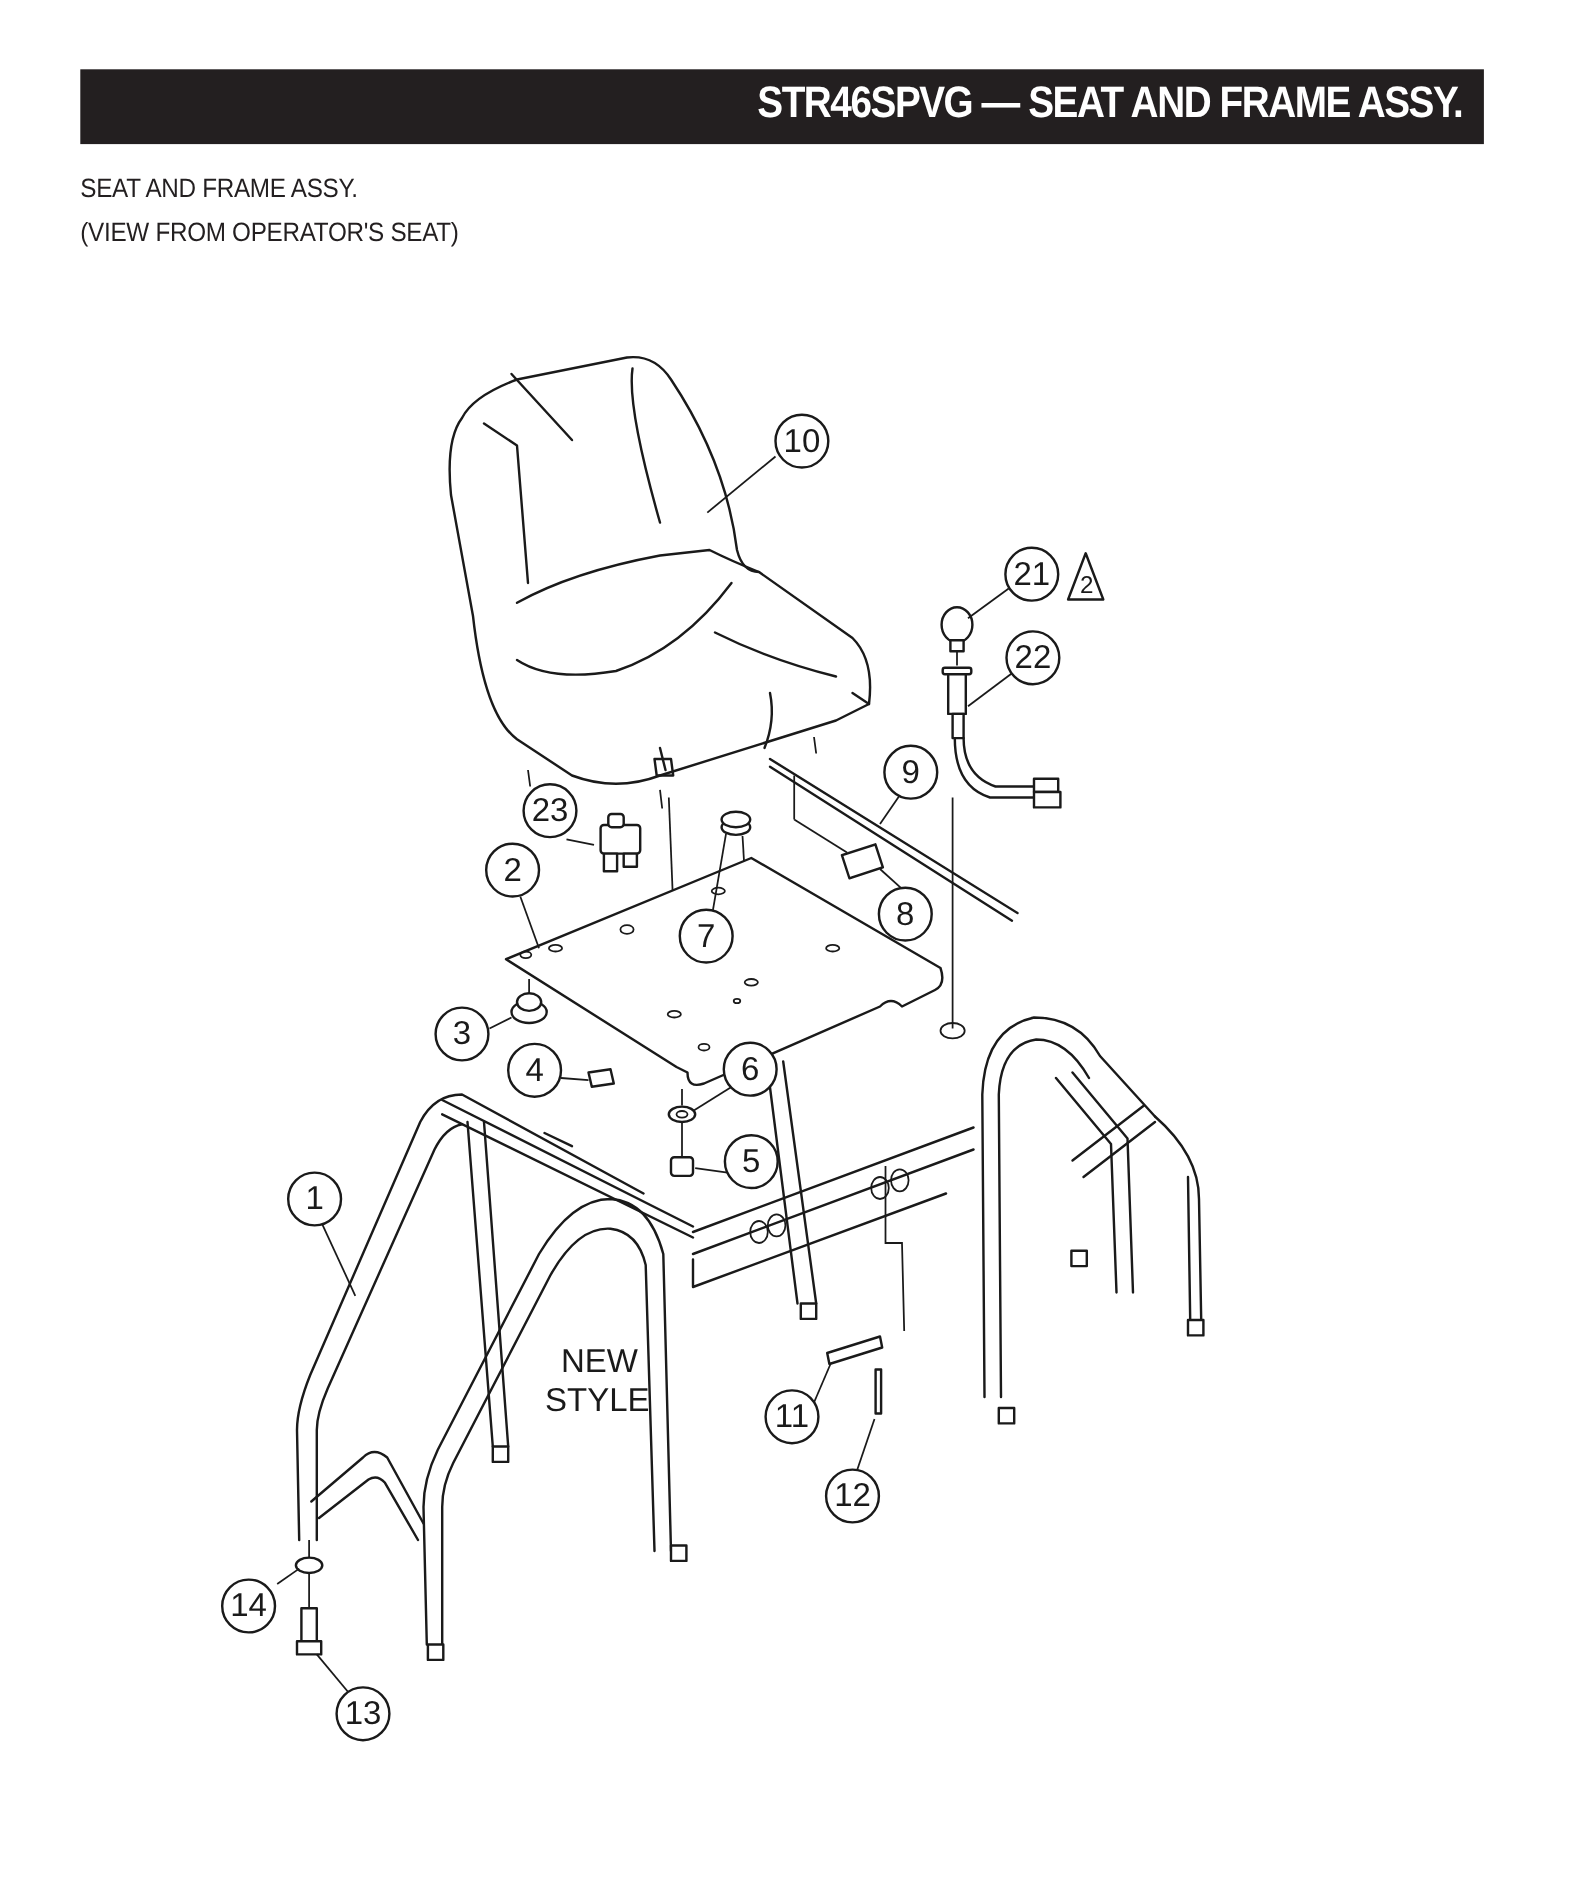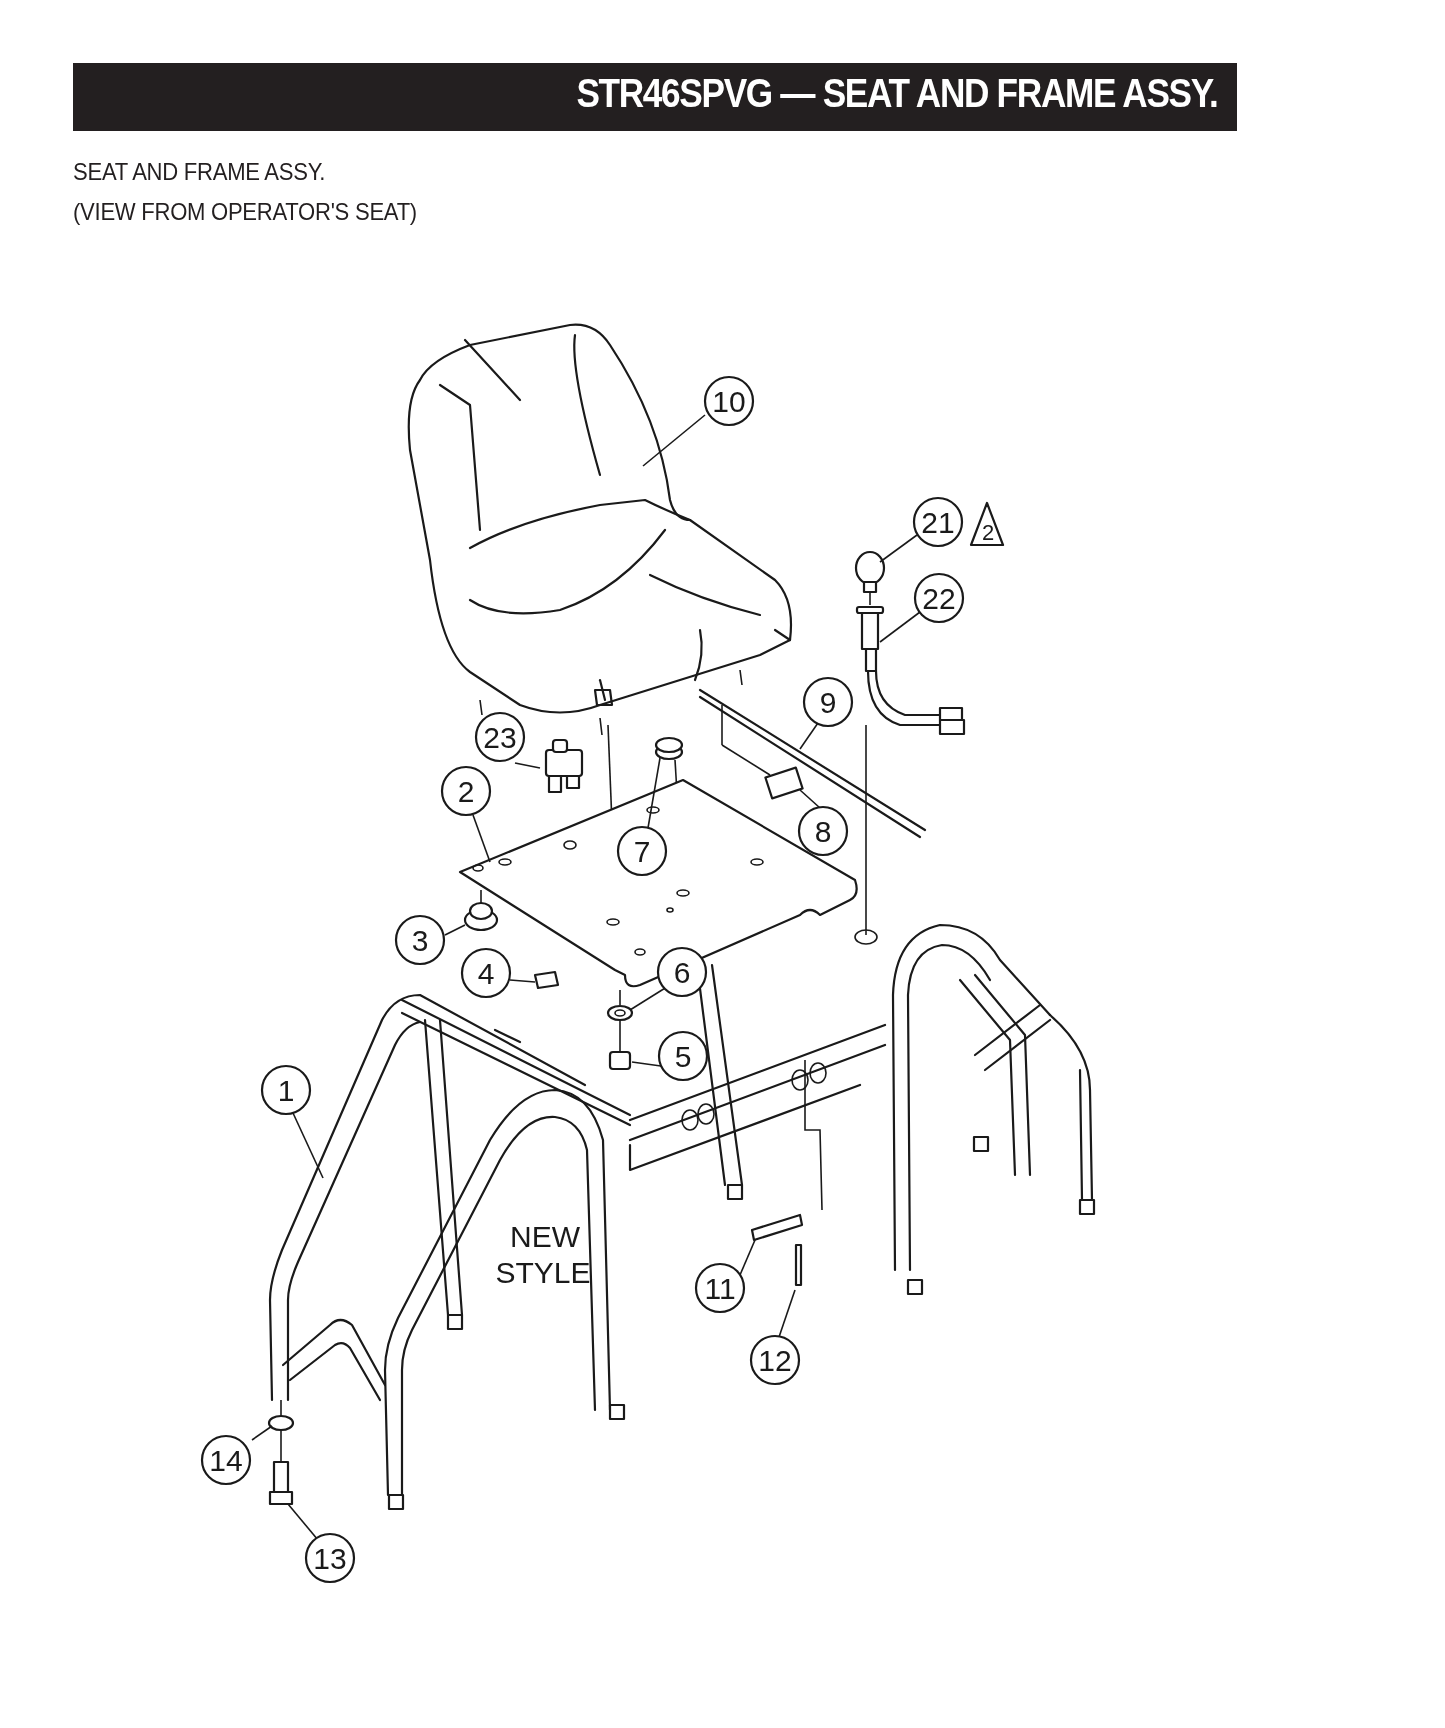--- a/index.html
+++ b/index.html
@@ -1,17 +1,17 @@
 <!DOCTYPE html>
 <html><head>
 <meta charset="utf-8">
 <style>
   html, body { margin:0; padding:0; background:#ffffff; }
   body { width:1445px; height:1728px; position:relative; overflow:hidden; font-family:"Liberation Sans", sans-serif; color:#1a1a1a; }
-  .header-bar { position:absolute; left:73px; top:63px; width:1164px; height:68px; background:#231f20; }
+  .header-bar { position:absolute; left:73px; top:63px; width:1276px; height:68px; background:#231f20; }
   .header-title { position:absolute; right:20px; top:8px; color:#ffffff; font-family:"Liberation Sans", sans-serif; font-weight:bold; font-size:40px; letter-spacing:-1.5px; transform:scaleX(0.88); transform-origin:right center; white-space:nowrap; }
   .subtitle { position:absolute; left:73px; font-size:24px; color:#231f20; letter-spacing:-0.3px; transform:scaleX(0.92); transform-origin:left center; white-space:nowrap; }
   .sub1 { top:158px; }
   .sub2 { top:198px; }
   svg.diagram { position:absolute; left:0; top:0; }
   .callout-label { font-family:"Liberation Sans", sans-serif; font-size:30px; fill:#1a1a1a; text-anchor:middle; dominant-baseline:central; }
   .note-label { font-family:"Liberation Sans", sans-serif; font-size:30px; fill:#1a1a1a; text-anchor:middle; }
   .ln { fill:none; stroke:#1a1a1a; stroke-width:2.2; stroke-linejoin:round; stroke-linecap:round; }
   .thin { fill:none; stroke:#1a1a1a; stroke-width:1.6; }
   .fillw { fill:#ffffff; stroke:#1a1a1a; stroke-width:2.2; stroke-linejoin:round; }

